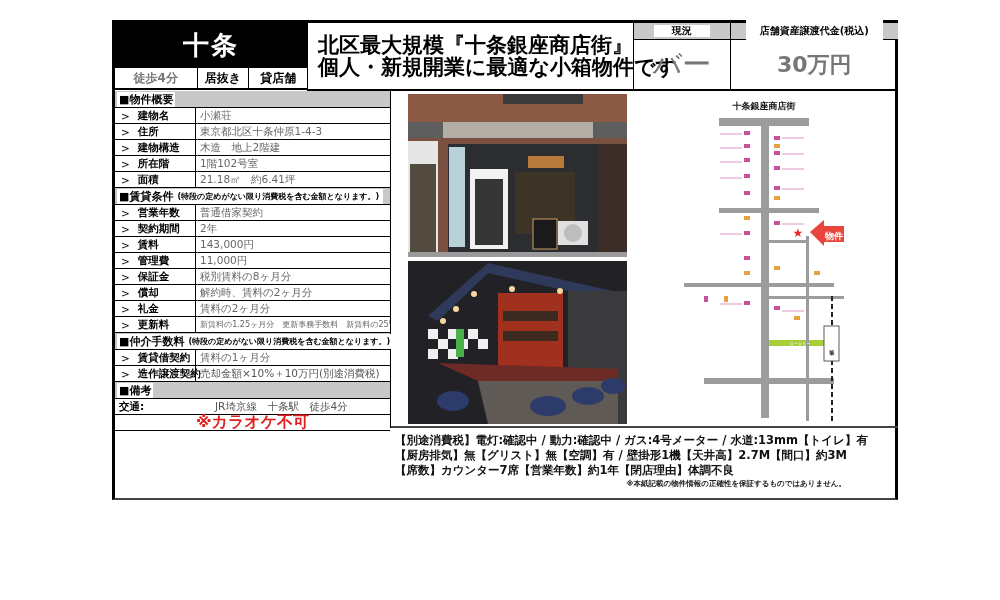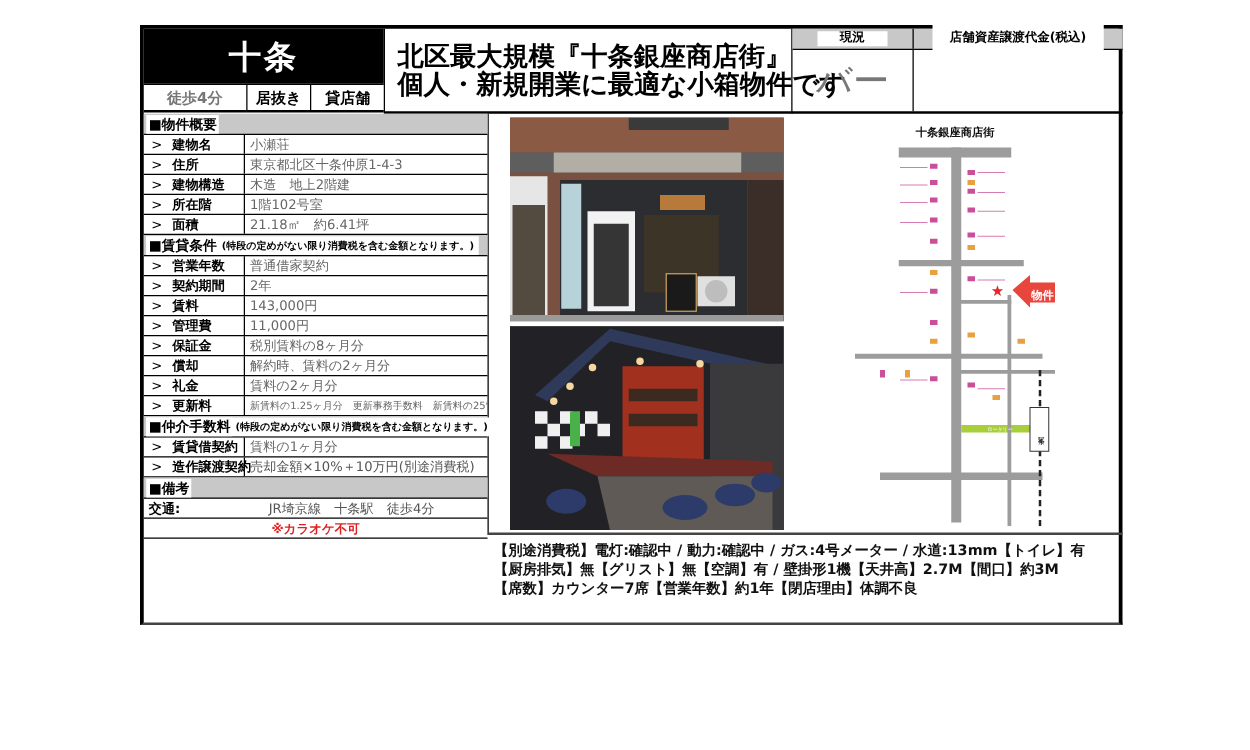--- a/index.html
+++ b/index.html
@@ -48,21 +48,21 @@
   .sec .lbl-wrap { background: #fff; display: flex; align-items: center; padding-right: 2px; }
   .row { height: 16px; display: flex; border-bottom: 1px solid #000; font-size: 10.5px; }
   .row .k { width: 81px; border-right: 1px solid #000; font-weight: bold; display: flex; align-items: center; padding-left: 6px; white-space: nowrap; }
   .row .k .arr { font-weight: normal; margin-right: 8px; }
   .row .v { flex: 1; display: flex; align-items: center; padding-left: 4px; color: #666; white-space: nowrap; overflow: hidden; }
   .row .v.small { font-size: 8px; }
   .row .v.dark { color: #555; }
   .access { height: 16px; display: flex; font-size: 10.5px; border-bottom: 1px solid #000; }
   .access .k { width: 100px; padding-left: 4px; font-weight: bold; display: flex; align-items: center; }
   .access .v { flex: 1; display: flex; align-items: center; color: #555; padding-left: 0; }
-  .warn { height: 16px; display: flex; align-items: center; justify-content: center; color: #e02020; font-weight: bold; font-size: 10px; border-bottom: 1px solid #000; }
+  .warn { height: 16px; display: flex; align-items: center; justify-content: center; color: #e02020; font-weight: bold; font-size: 16px; border-bottom: 1px solid #000; }
 
   
   .notes { position: absolute; left: 0; top: 405px; width: 276px; height: 73px; border-right: 1px solid #000; padding: 3px 0 0 3px; font-size: 9px; line-height: 13px; color: #444; }
   .notes div { white-space: nowrap; }
 
   
   .media { position: absolute; left: 276px; top: 68px; width: 507px; height: 337px; border-bottom: 2px solid #444; }
   .photo { position: absolute; left: 17px; width: 219px; overflow: hidden; }
   .photo-front { top: 3px; height: 163px; background: #5a4a42; }
   .photo-bar { top: 170px; height: 163px; background: #1e1e22; }
@@ -97,20 +97,21 @@
     <div class="labels">
       <div class="lab-status">
           <span>現況</span>
         </div>
       <div class="lab-price">
           <span>店舗資産譲渡代金(税込)</span>
         </div>
     </div>
     <div class="vals">
       <div class="val-status">バー</div>
+      <div class="val-price">30万円</div>
     </div>
   </div>
 
   <div class="info">
     <div class="sec">
       <span class="lbl">■物件概要</span>
     </div>
     <div class="row">
         <div class="k">
           <span class="arr">&gt;</span>
@@ -369,14 +370,15 @@
         <text x="148" y="250" text-anchor="middle" font-size="5" fill="#111" font-family="DejaVu Sans, sans-serif" writing-mode="tb">十条駅</text>
         <text x="116" y="249" text-anchor="middle" font-size="4" fill="#fff" font-family="DejaVu Sans, sans-serif">ロータリー</text>
       </svg>
     </div>
   </div>
 
   <div class="facility">
     <div>【別途消費税】電灯:確認中 / 動力:確認中 / ガス:4号メーター / 水道:13mm【トイレ】有</div>
     <div>【厨房排気】無【グリスト】無【空調】有 / 壁掛形1機【天井高】2.7M【間口】約3M</div>
     <div>【席数】カウンター7席【営業年数】約1年【閉店理由】体調不良</div>
+    <div class="disclaimer">※本紙記載の物件情報の正確性を保証するものではありません。</div>
   </div>
 </div>
 
 </body></html>

